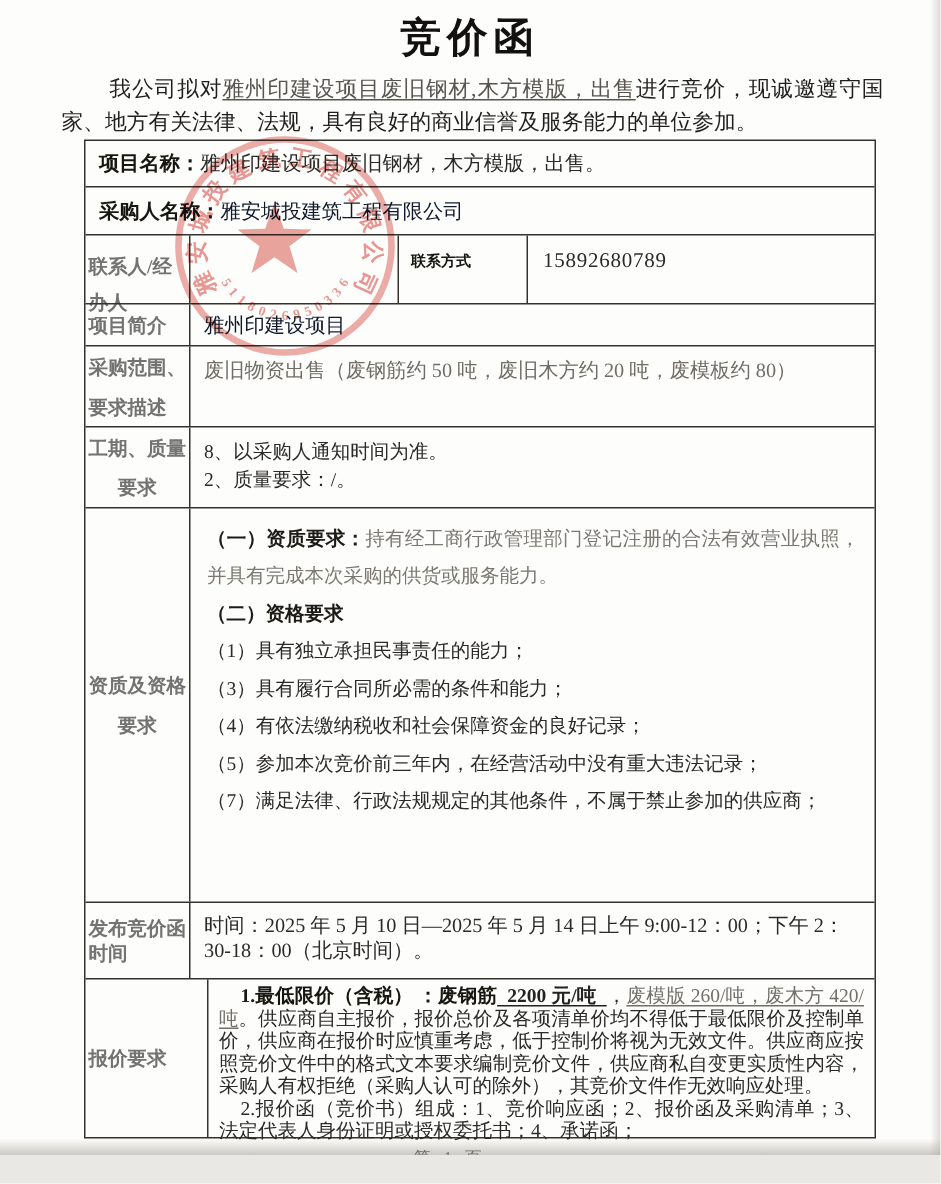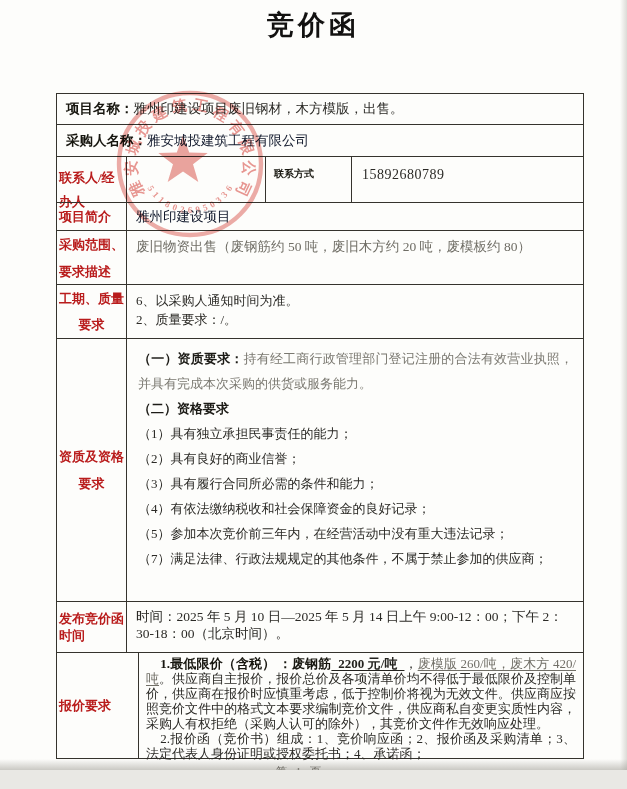--- a/index.html
+++ b/index.html
@@ -21,21 +21,21 @@
 
   .tbl{position:absolute;left:56px;top:93px;width:528px;z-index:2;
     border:1.4px solid #35332d;display:flex;flex-direction:column;box-sizing:border-box;}
   .row{display:flex;border-top:1px solid #35332d;box-sizing:border-box;flex:0 0 auto;}
   .row:first-child{border-top:none;}
   .h30{height:30px}.h32{height:32px}.h46{height:46px}.h28{height:28px}
   .h54{height:54px}.h263{height:263px}.h51{height:51px}.h106{height:106px}
 
   .cell{border-left:1px solid #35332d;box-sizing:border-box;}
   .cell:first-child{border-left:none;}
-  .lab{flex:0 0 69px;width:69px;font-weight:bold;font-size:13px;color:#b91c1c;
+  .lab{flex:0 0 69px;width:69px;font-weight:bold;font-size:13px;color:#737373;
     display:flex;flex-direction:column;justify-content:center;
     white-space:pre-line;padding:0 2px;line-height:24px;}
   .lab.lh27{line-height:27px}.lab.lh26{line-height:26px}.lab.lh17{line-height:17px}
   .lab.tc{text-align:center}
   .lab.top{justify-content:flex-start;padding-top:9px;}
 
   .full{flex:1;display:flex;align-items:center;padding:0 9px;font-size:13.5px;}
   .full b{font-weight:bold;color:#17160f;}
   .faint{color:#0f172a;}
   .c2{flex:0 0 139px;width:139px}
@@ -67,20 +67,21 @@
   .stamp .stxt{fill:var(--stamp,#d84b44);font-weight:bold;opacity:.66;
     font-family:"Liberation Serif",serif;}
 </style>
 </head>
 <body>
 
 <div class="page">
 
   <h1 class="title">竞价函</h1>
 
+  <p class="intro"><span>我公司拟对</span><span class="und">雅州印建设项目废旧钢材,木方模版，出售</span><span>进行竞价，现诚邀遵守国家、地方有关法律、法规，具有良好的商业信誉及服务能力的单位参加。</span></p>
 
   <div class="tbl">
 
     <div class="row h30">
       <div class="cell full">
         <b>项目名称：</b>
         <span>雅州印建设项目废旧钢材，木方模版，出售。</span>
       </div>
     </div>
 
@@ -107,33 +108,32 @@
     <div class="row h54">
       <div class="cell lab lh27">采购范围、
 要求描述</div>
       <div class="cell full vtop gray">废旧物资出售（废钢筋约 50 吨，废旧木方约 20 吨，废模板约 80）</div>
     </div>
 
     <div class="row h54">
       <div class="cell lab lh26 tc">工期、质量
 要求</div>
       <div class="cell full vtop" style="display:block;padding-top:6px;line-height:19px;font-size:13px;">
-        <div>6、以采购人通知时间为准。</div>
+        <div>8、以采购人通知时间为准。</div>
         <div>2、质量要求：/。</div>
       </div>
     </div>
 
     <div class="row h263">
       <div class="cell lab lh27 tc">资质及资格
 要求</div>
       <div class="cell qual">
           <p class="qp light"><b>（一）资质要求：</b><span>持有经工商行政管理部门登记注册的合法有效营业执照，并具有完成本次采购的供货或服务能力。</span></p>
           <p class="qp"><b>（二）资格要求</b></p>
           <p class="qp"><span>（1）具有独立承担民事责任的能力；</span></p>
-          <p class="qp"><span>（2）具有良好的商业信誉；</span></p>
           <p class="qp"><span>（3）具有履行合同所必需的条件和能力；</span></p>
           <p class="qp"><span>（4）有依法缴纳税收和社会保障资金的良好记录；</span></p>
           <p class="qp"><span>（5）参加本次竞价前三年内，在经营活动中没有重大违法记录；</span></p>
           <p class="qp"><span>（7）满足法律、行政法规规定的其他条件，不属于禁止参加的供应商；</span></p>
         </div>
     </div>
 
     <div class="row h51">
       <div class="cell lab lh17">发布竞价函
 时间</div>

